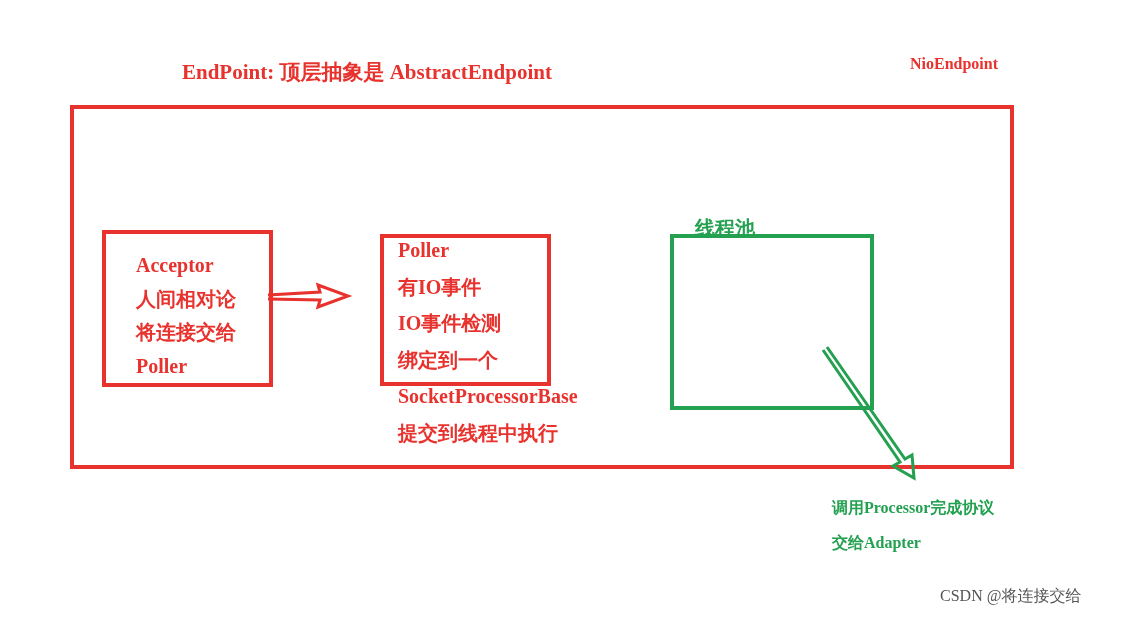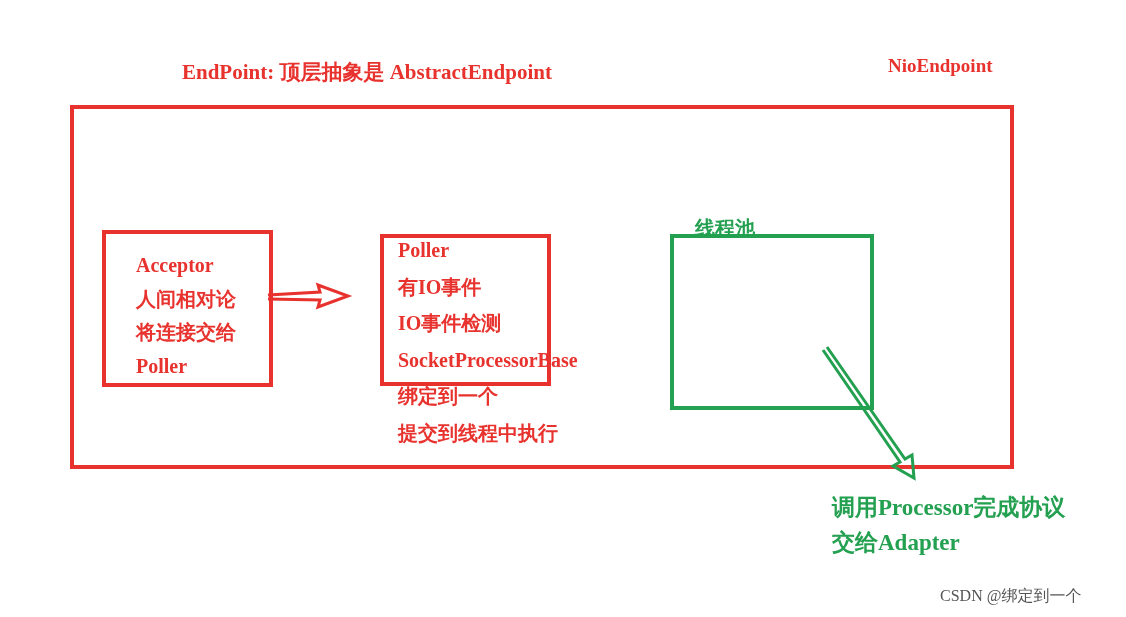--- a/index.html
+++ b/index.html
@@ -5,30 +5,30 @@
     html, body { margin: 0; padding: 0; }
     body {
       width: 1126px; height: 617px; background: #ffffff; position: relative; overflow: hidden;
       font-family: "DejaVu Sans", "Liberation Sans", sans-serif;
     }
     .abs { position: absolute; font-family: Liberation Serif, serif; }
     .red { color: #e8322e; }
     .green { color: #23a050; }
     .bold { font-weight: bold; }
     .title-left { left: 182px; top: 58px; font-size: 21px; white-space: nowrap; }
-    .title-right { left: 888px; top: 55px; font-size: 19px; white-space: nowrap; }
+    .title-right { left: 910px; top: 55px; font-size: 16px; white-space: nowrap; }
     .outer { left: 70px; top: 105px; width: 936px; height: 356px; border: 4px solid #e8322e; }
     .acceptor { left: 102px; top: 230px; width: 163px; height: 149px; border: 4px solid #e8322e; }
     .poller-box { left: 380px; top: 234px; width: 163px; height: 144px; border: 4px solid #e8322e; }
     .pool { left: 670px; top: 234px; width: 196px; height: 168px; border: 4px solid #23a050; }
     .lines { font-size: 20px; line-height: 33.5px; white-space: nowrap; }
     .acceptor-text { left: 136px; top: 249px; }
     .poller-text { left: 398px; top: 232px; line-height: 36.5px; }
     .pool-label { left: 695px; top: 215px; font-size: 20px; }
-    .note { left: 832px; top: 490px; font-size: 23px; line-height: 35px; white-space: nowrap; }
+    .note { left: 832px; top: 490px; font-size: 16px; line-height: 35px; white-space: nowrap; }
     .watermark { left: 940px; top: 586px; font-size: 16px; color: #555; font-weight: normal; white-space: nowrap; }
     svg.overlay { position: absolute; left: 0; top: 0; }
   </style>
 </head>
 <body>
 
 <div class="abs red bold title-left">EndPoint: 顶层抽象是 AbstractEndpoint</div>
 <div class="abs red bold title-right">NioEndpoint</div>
 
 <div class="abs outer"></div>
@@ -39,35 +39,35 @@
   <div>人间相对论</div>
   <div>将连接交给</div>
   <div>Poller</div>
 </div>
 
 <div class="abs poller-box"></div>
 <div class="abs red bold lines poller-text">
   <div>Poller</div>
   <div>有IO事件</div>
   <div>IO事件检测</div>
+  <div>绑定到一个</div>
   <div>SocketProcessorBase</div>
-  <div>绑定到一个</div>
   <div>提交到线程中执行</div>
 </div>
 
 <div class="abs green bold pool-label">线程池</div>
 <div class="abs pool"></div>
 
 <svg class="overlay" width="1126" height="617">
   <g>
     <path d="M268 295 L320 292 L318 285 L348 296 L318 307 L320 300 L268 299" fill="none" stroke="#e8322e" stroke-width="3" stroke-linejoin="miter"></path>
   </g>
   <g>
     <path d="M823 350 L900 462 L893 466 L914 478 L912 455 L905 459 L827 347" fill="none" stroke="#23a050" stroke-width="3" stroke-linejoin="miter"></path>
   </g>
 </svg>
 
 <div class="abs green bold note">
   <div>调用Processor完成协议</div>
   <div>交给Adapter</div>
 </div>
 
-<div class="abs watermark">CSDN @绑定到一个</div>
+<div class="abs watermark">CSDN @将连接交给</div>
 
 </body></html>

